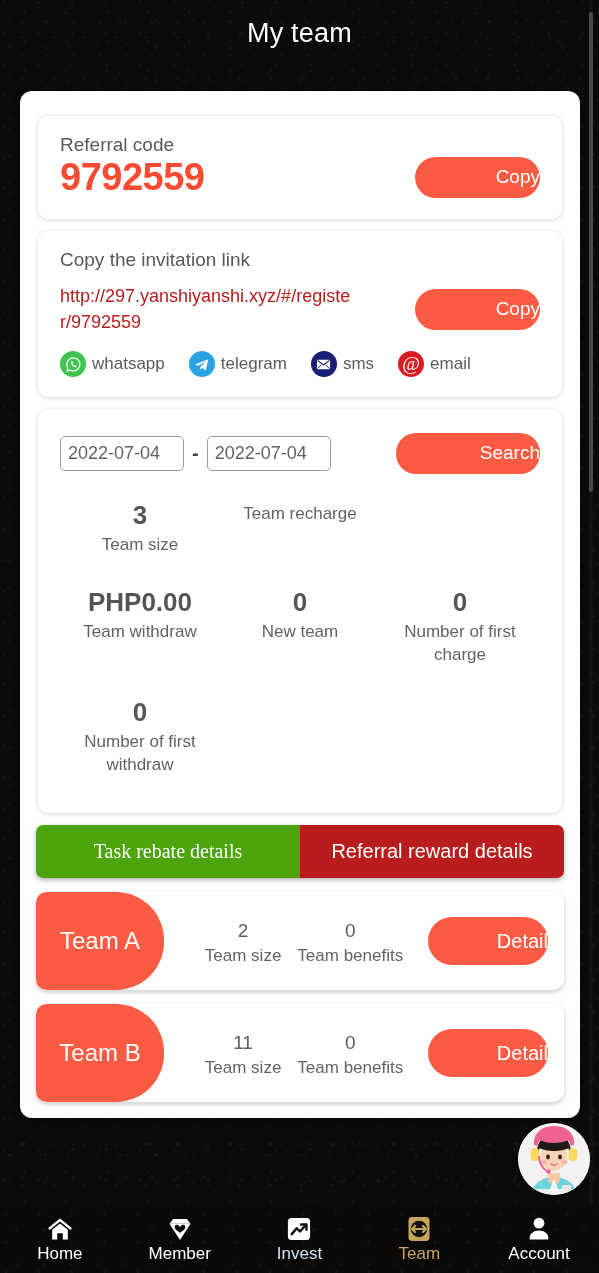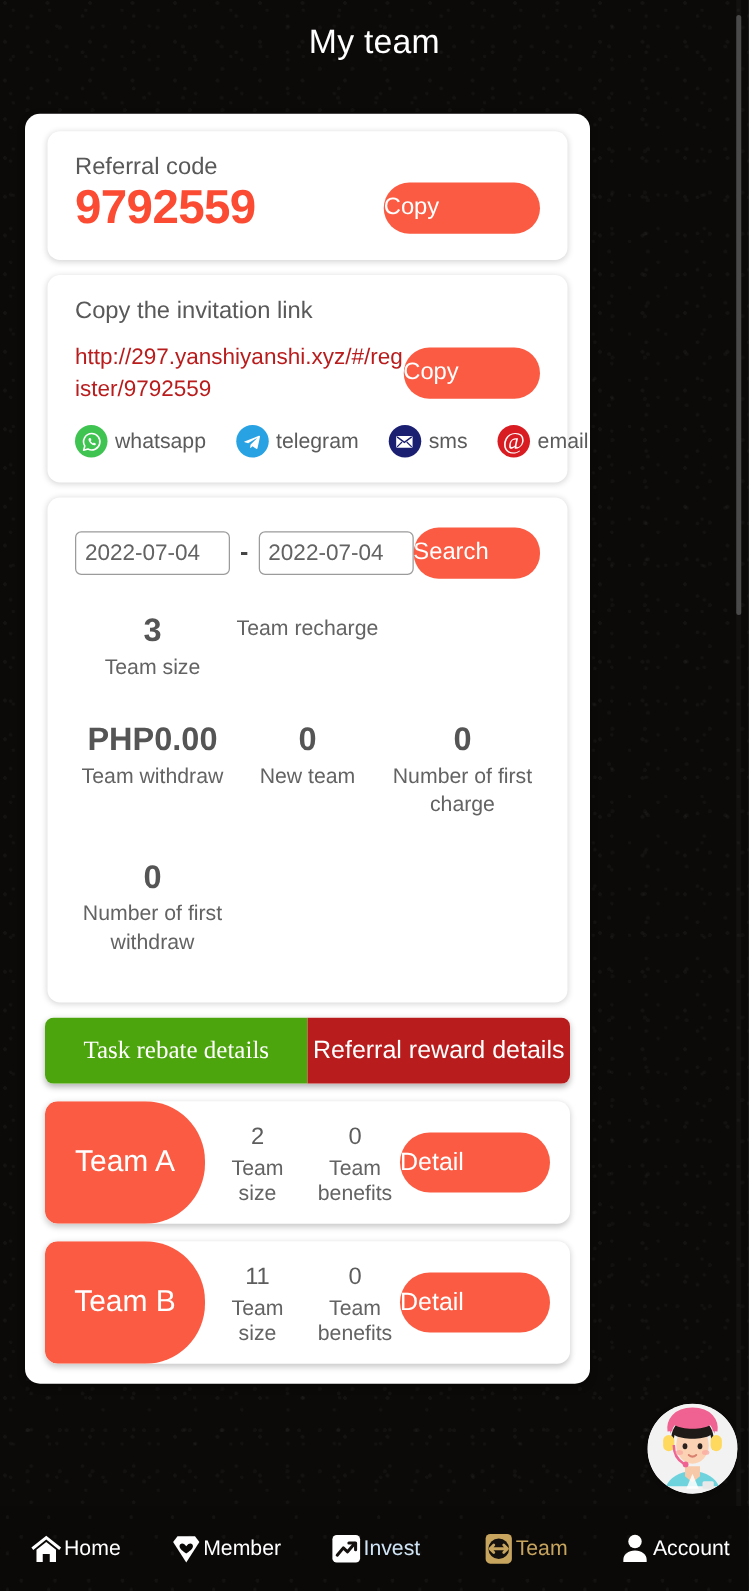--- a/index.html
+++ b/index.html
@@ -45,24 +45,24 @@
     left: 0;
     width: 585px;
     height: 1205px;
     overflow: hidden;
   }
 
   .outer-card {
     position: absolute;
     top: 91px;
     left: 20px;
-    width: 452px;
+    width: 560px;
     background: #ffffff;
     border-radius: 12px;
-    padding: 14px 0 0 0;
+    padding: 25px 0 0 0;
     box-shadow: 0 2px 6px rgba(0,0,0,0.35);
   }
 
   .panel {
     margin: 0 18px 12px 18px;
     background: #ffffff;
     border-radius: 10px;
     box-shadow: 0 1px 5px rgba(0,0,0,0.17);
     padding: 18px 22px 20px 22px;
   }
@@ -88,21 +88,21 @@
 
   .btn-orange {
     background: #fb5b42;
     color: #ffffff;
     border: none;
     border-radius: 22px;
     font-size: 19px;
     font-family: "Liberation Sans", sans-serif;
     padding: 9px 0;
     width: 125px;
-    text-align: left;
+    text-align: right;
     cursor: pointer;
     line-height: 1.2;
   }
 
   
   .invite-row {
     display: flex;
     align-items: center;
     justify-content: space-between;
     margin-top: 13px;
@@ -317,21 +317,21 @@
       radial-gradient(circle at 18% 30%, rgba(255,255,255,0.04) 0 1.3px, transparent 1.6px),
       radial-gradient(circle at 63% 70%, rgba(255,255,255,0.035) 0 1.4px, transparent 1.7px);
     background-size: 33px 29px, 27px 35px;
     display: flex;
     align-items: center;
     z-index: 30;
   }
   .nav-item {
     flex: 1;
     display: flex;
-    flex-direction: row;
+    flex-direction: column;
     align-items: center;
     justify-content: center;
     gap: 0;
     cursor: pointer;
   }
   .nav-ico {
     height: 30px;
     display: flex;
     align-items: center;
     justify-content: center;

